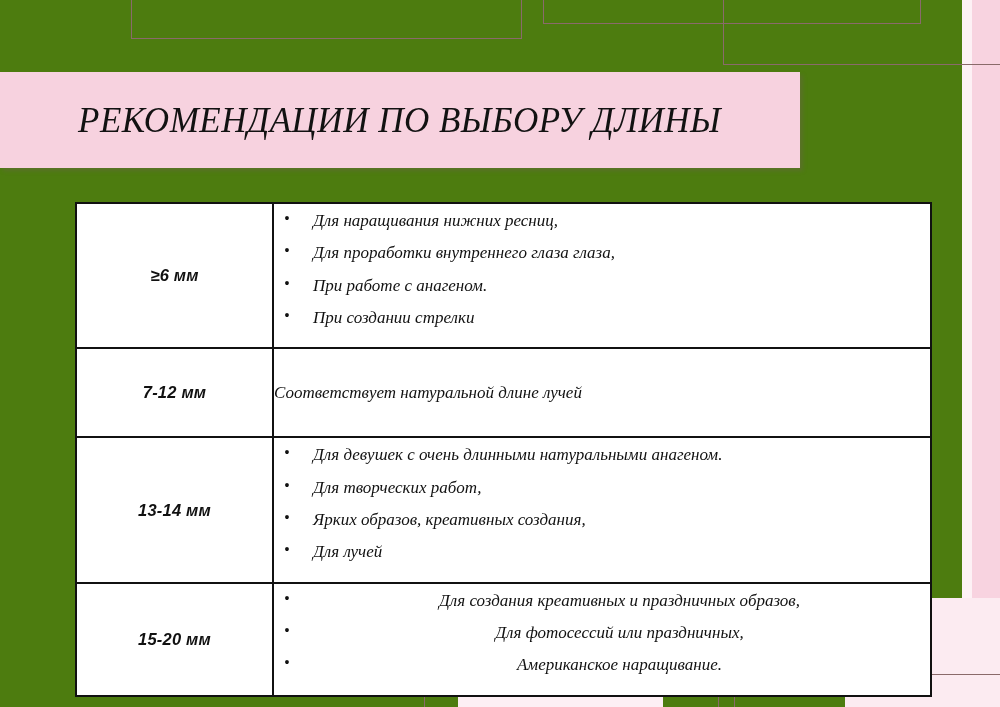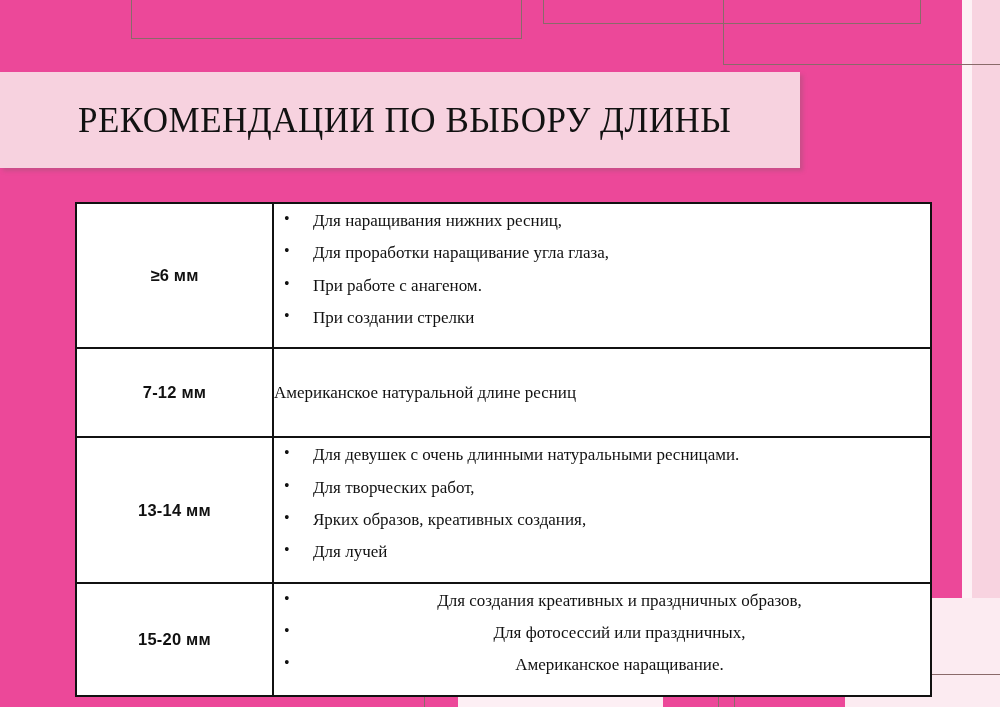--- a/index.html
+++ b/index.html
@@ -4,23 +4,24 @@
 <style>
   html, body {
     margin: 0;
     padding: 0;
     background: #ffffff;
   }
   #slide {
     position: relative;
     width: 1000px;
     height: 707px;
-    background: #ec4899;
+    background: #4d7c0f;
     overflow: hidden;
     font-family: "Liberation Serif", serif;
+    font-style: italic;
   }
 
   
   .deco-outline {
     position: absolute;
     border: 1.4px solid #8a6a6a;
     background: transparent;
     box-sizing: border-box;
   }
   .deco-fill {
@@ -153,37 +154,37 @@
   <div id="title-band"></div>
   <div id="title-text">РЕКОМЕНДАЦИИ ПО ВЫБОРУ ДЛИНЫ</div>
 
   <table id="length-table">
     <tbody>
       <tr id="row-0">
         <td class="len-cell">≥6 мм</td>
         <td class="desc-cell">
           <ul class="bullets">
             <li>Для наращивания нижних ресниц,</li>
-            <li>Для проработки наращивание угла глаза,</li>
+            <li>Для проработки внутреннего глаза глаза,</li>
             <li>При работе с анагеном.</li>
             <li>При создании стрелки</li>
           </ul>
         </td>
       </tr>
       <tr id="row-1">
         <td class="len-cell">7-12 мм</td>
         <td class="desc-cell">
-          <p class="plain">Американское натуральной длине ресниц</p>
+          <p class="plain">Соответствует натуральной длине лучей</p>
         </td>
       </tr>
       <tr id="row-2">
         <td class="len-cell">13-14 мм</td>
         <td class="desc-cell">
           <ul class="bullets">
-            <li>Для девушек с очень длинными натуральными ресницами.</li>
+            <li>Для девушек с очень длинными натуральными анагеном.</li>
             <li>Для творческих работ,</li>
             <li>Ярких образов, креативных создания,</li>
             <li>Для лучей</li>
           </ul>
         </td>
       </tr>
       <tr id="row-3">
         <td class="len-cell">15-20 мм</td>
         <td class="desc-cell">
           <ul class="bullets">

